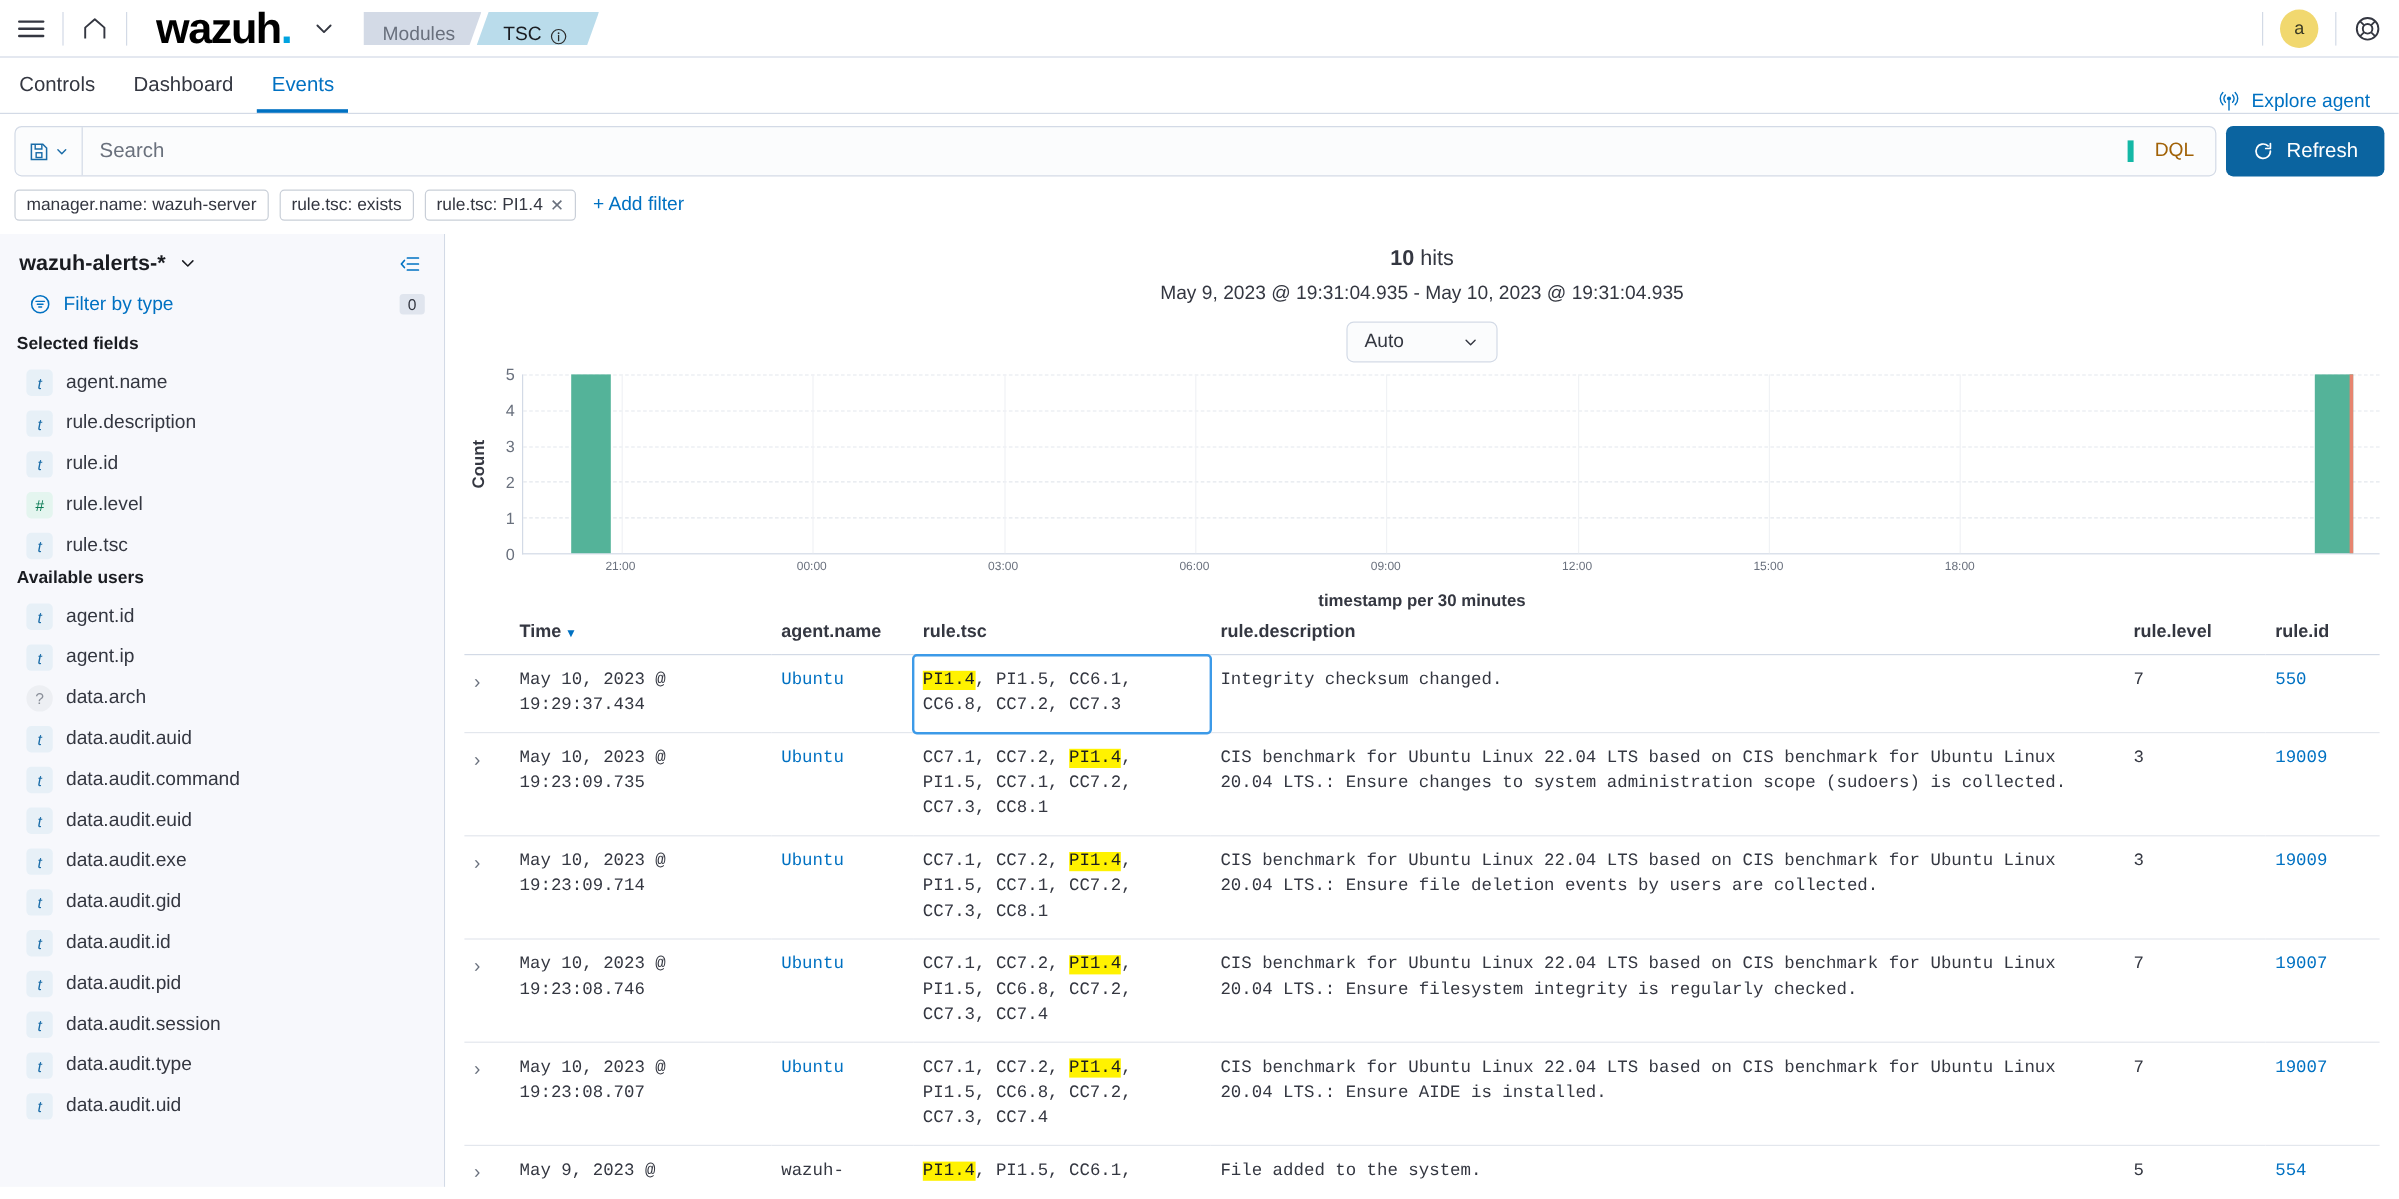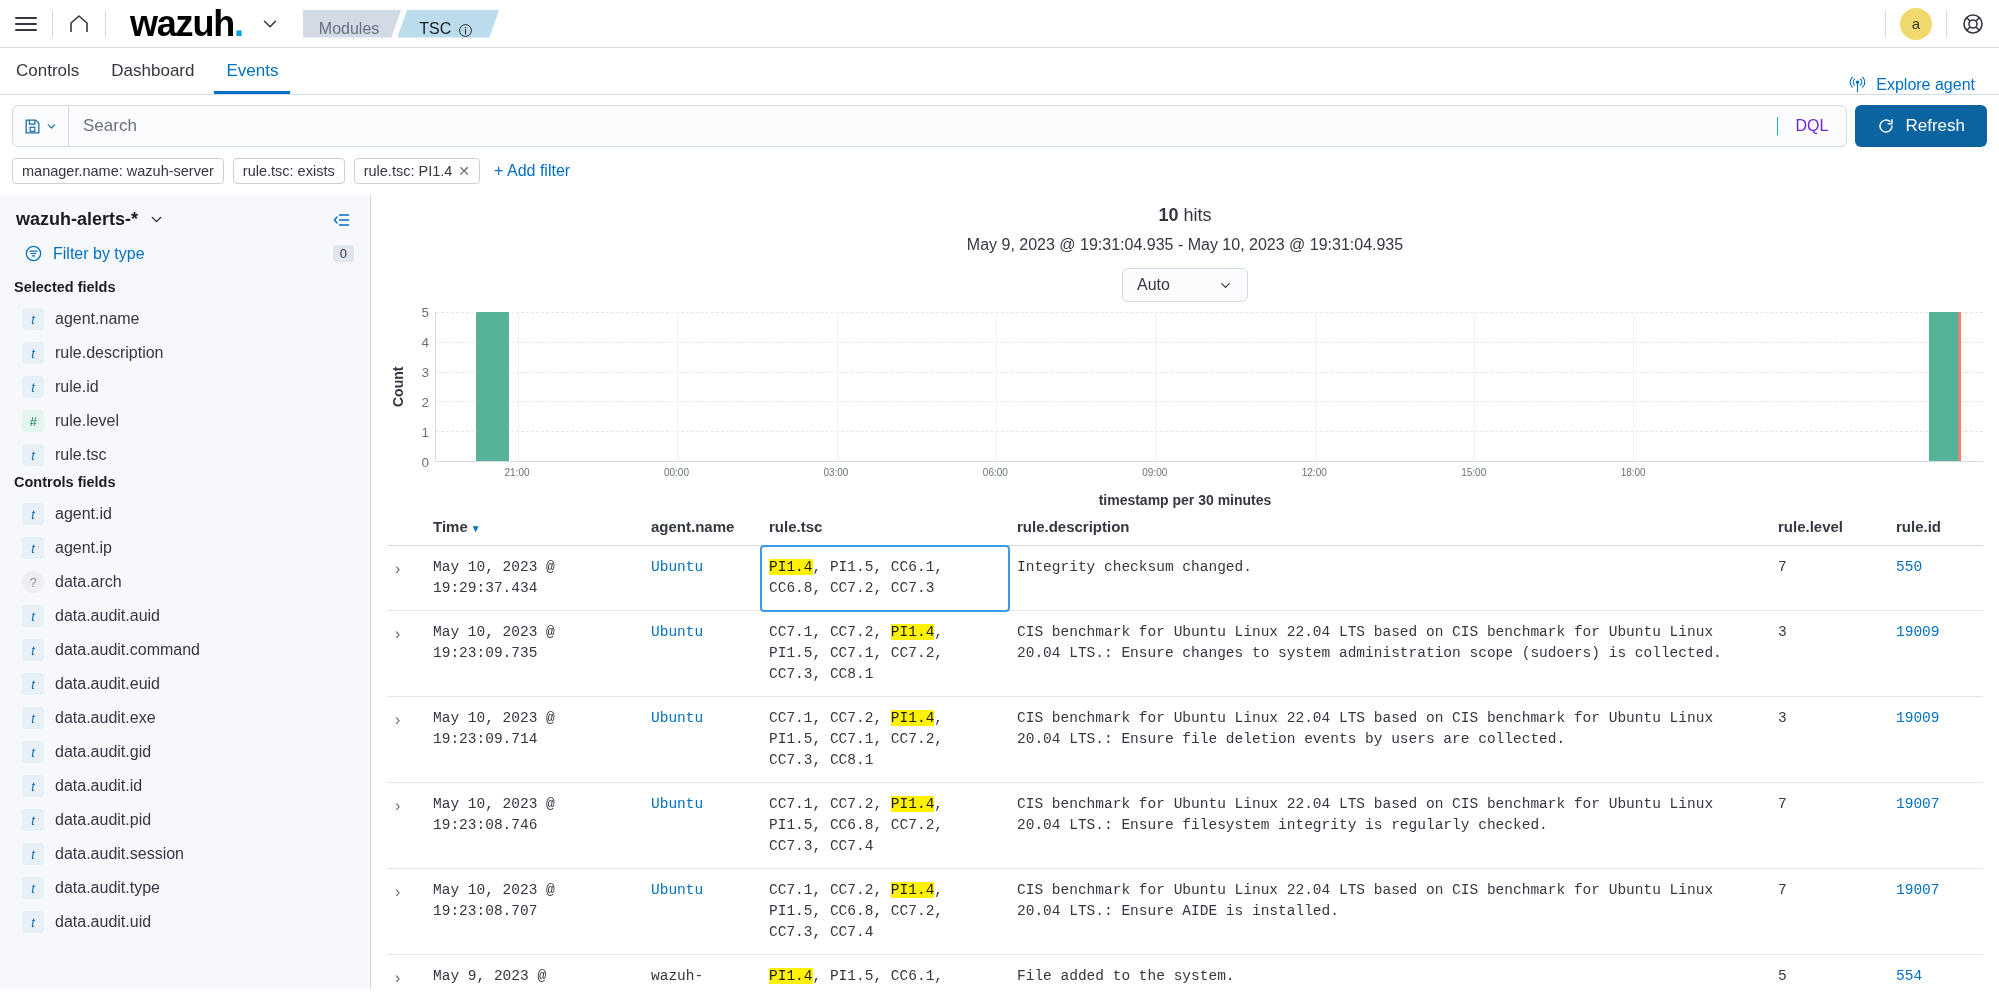--- a/index.html
+++ b/index.html
@@ -80,22 +80,22 @@
   .qb-saved {
     width: 56px; height: 100%; display: flex; align-items: center; justify-content: center;
     gap: 3px; border-right: 1px solid #D3DAE6; cursor: pointer; color: #1a6ca8;
   }
   .qb-input {
     flex: 1; border: 0; background: transparent; outline: none; height: 100%;
     font-size: 17px; padding: 0 14px; color: #343741; font-family: inherit;
   }
   .qb-input::placeholder { color: #6a717d; }
   .qb-dql {
-    padding: 0 18px; display: flex; align-items: flex-end; color: #6d28d9; font-size: 16px;
-    border-left: 1px solid #14b8a6; cursor: pointer;
+    padding: 0 18px; display: flex; align-items: flex-end; color: #a16207; font-size: 16px;
+    border-left: 5px solid #14b8a6; cursor: pointer;
   }
   .qb-date {
     display: flex; align-items: center; height: 42px; border: 1px solid #D3DAE6;
     border-radius: 6px; background: #FBFCFD; min-width: 540px;
   }
   .qb-cal {
     display: flex; align-items: center; gap: 4px; padding: 0 12px; height: 100%;
     border-right: 1px solid #D3DAE6; cursor: pointer; color: #1a6ca8;
   }
   .qb-range { padding: 0 14px; font-size: 17px; color: #343741; cursor: pointer; }
@@ -387,21 +387,21 @@
         </div>
         <div class="sb-field">
           <span class="ftype n">#</span>
           <span>rule.level</span>
         </div>
         <div class="sb-field">
           <span class="ftype t">t</span>
           <span>rule.tsc</span>
         </div>
       </div>
-    <div class="sb-section">Controls fields</div>
+    <div class="sb-section">Available users</div>
     <div id="available-fields-list">
         <div class="sb-field">
           <span class="ftype t">t</span>
           <span>agent.id</span>
         </div>
         <div class="sb-field">
           <span class="ftype t">t</span>
           <span>agent.ip</span>
         </div>
         <div class="sb-field">

